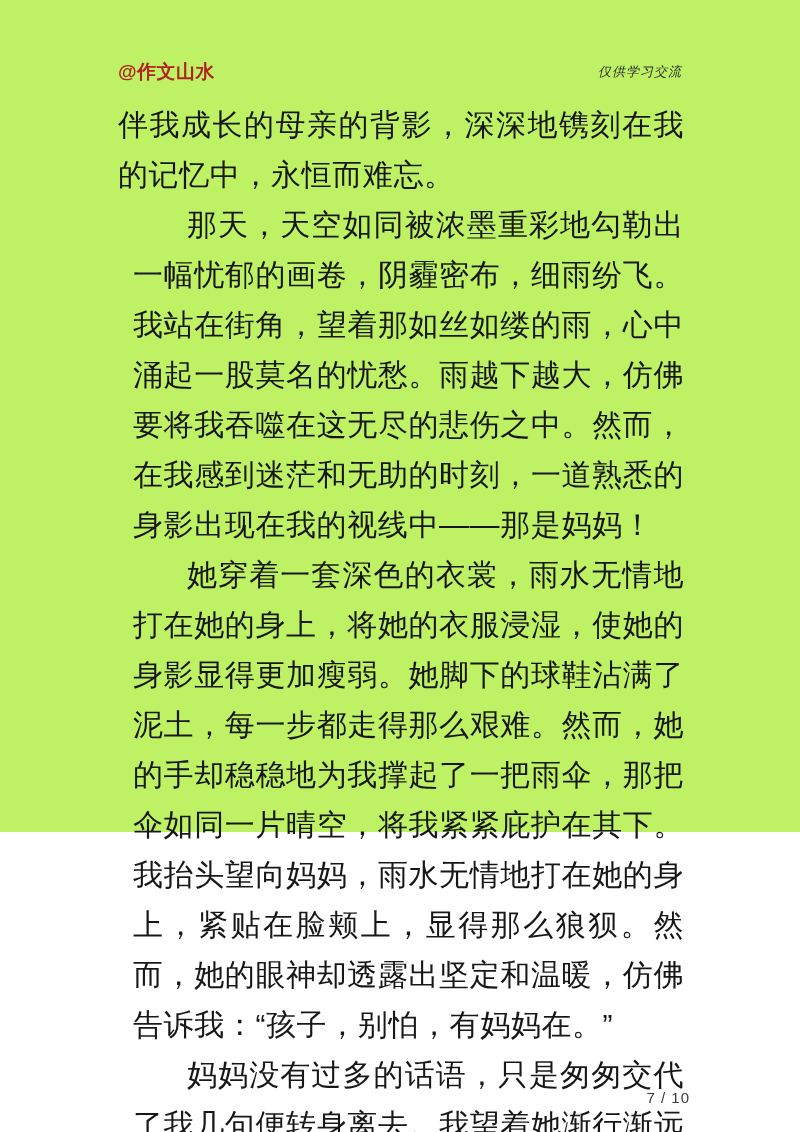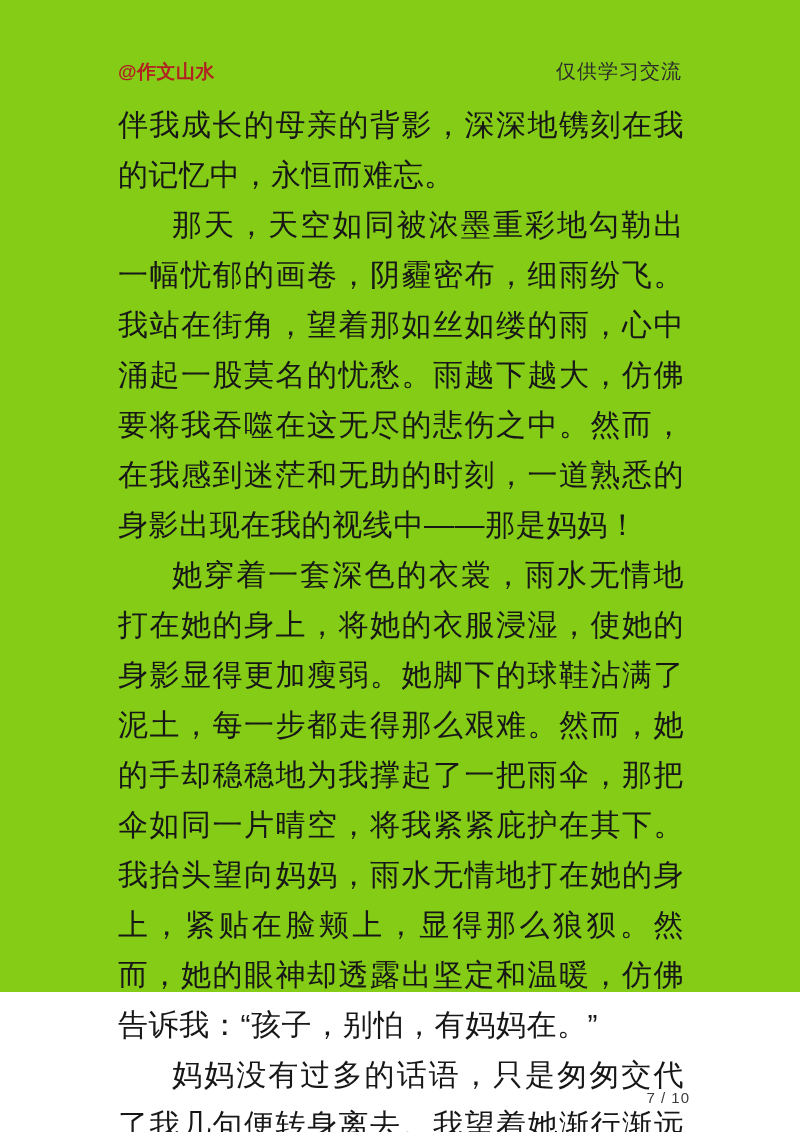--- a/index.html
+++ b/index.html
@@ -11,22 +11,22 @@
   body {
     width: 800px;
     height: 1132px;
     overflow: hidden;
     font-family: "Liberation Sans", "DejaVu Sans", sans-serif;
   }
 
   .page {
     position: relative;
     width: 800px;
-    height: 992px;
-    background: #84cc16;
+    height: 832px;
+    background: #bef264;
     box-sizing: border-box;
   }
 
   
   .page-header {
     position: absolute;
     top: 56px;
     left: 118px;
     width: 564px;
     height: 30px;
@@ -36,26 +36,27 @@
   }
   .watermark-brand {
     font-size: 19px;
     font-weight: bold;
     color: #b22222;
     letter-spacing: 0.5px;
     white-space: nowrap;
     line-height: 1;
   }
   .header-note {
-    font-size: 20px;
+    font-size: 13px;
     font-weight: normal;
     color: #2b2b2b;
     letter-spacing: 1px;
     white-space: nowrap;
     line-height: 1;
+    font-style: italic;
   }
 
   
   .doc-body {
     position: absolute;
     top: 100px;
     left: 118px;
     width: 566px;
   }
   .para {
@@ -64,20 +65,21 @@
     line-height: 50px;
     color: #171717;
     text-align: justify;
     text-justify: inter-character;
     letter-spacing: 0.6px;
     font-weight: 400;
     word-break: break-all;
   }
   .para.indent {
     text-indent: 54px;
+    margin-left: 15px;
   }
   .para + .para {
     margin-top: 0px;
   }
 
   
   .page-footer {
     position: absolute;
     left: 0;
     top: 1046px;

